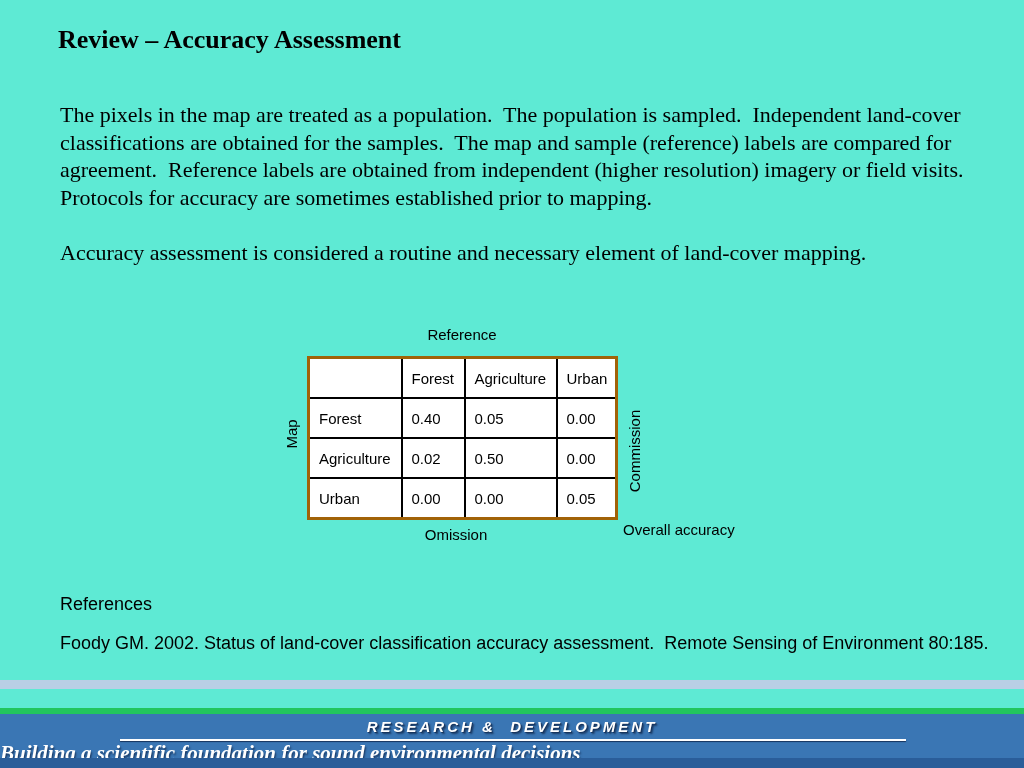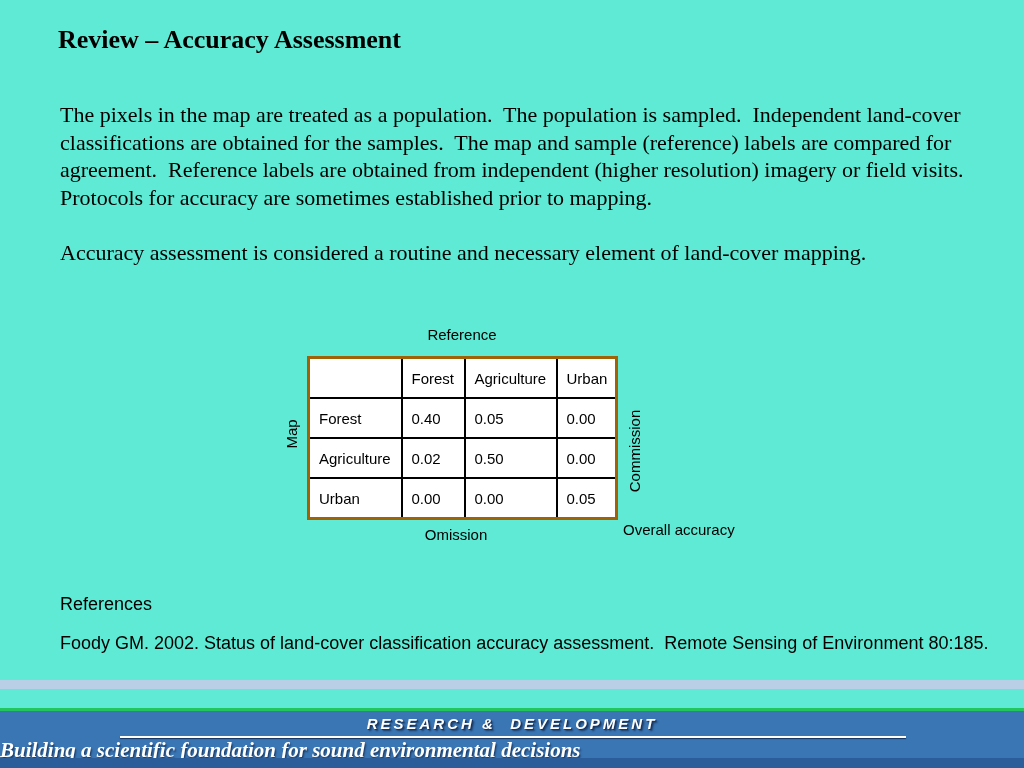--- a/index.html
+++ b/index.html
@@ -87,21 +87,21 @@
     position: absolute;
     left: 0; top: 680px;
     width: 1024px; height: 9px;
     background: #b9cfe5;
   }
   #footer-band {
     position: absolute;
     left: 0; top: 708px;
     width: 1024px; height: 60px;
     background: #3a76b4;
-    border-top: 3px solid #22c55e;
+    border-top: 6px solid #22c55e;
     box-sizing: border-box;
   }
   #footer-dark-band {
     position: absolute;
     left: 0; bottom: 0;
     width: 100%; height: 10px;
     background: #2a5d99;
   }
   #footer-line1 {
     position: absolute;

